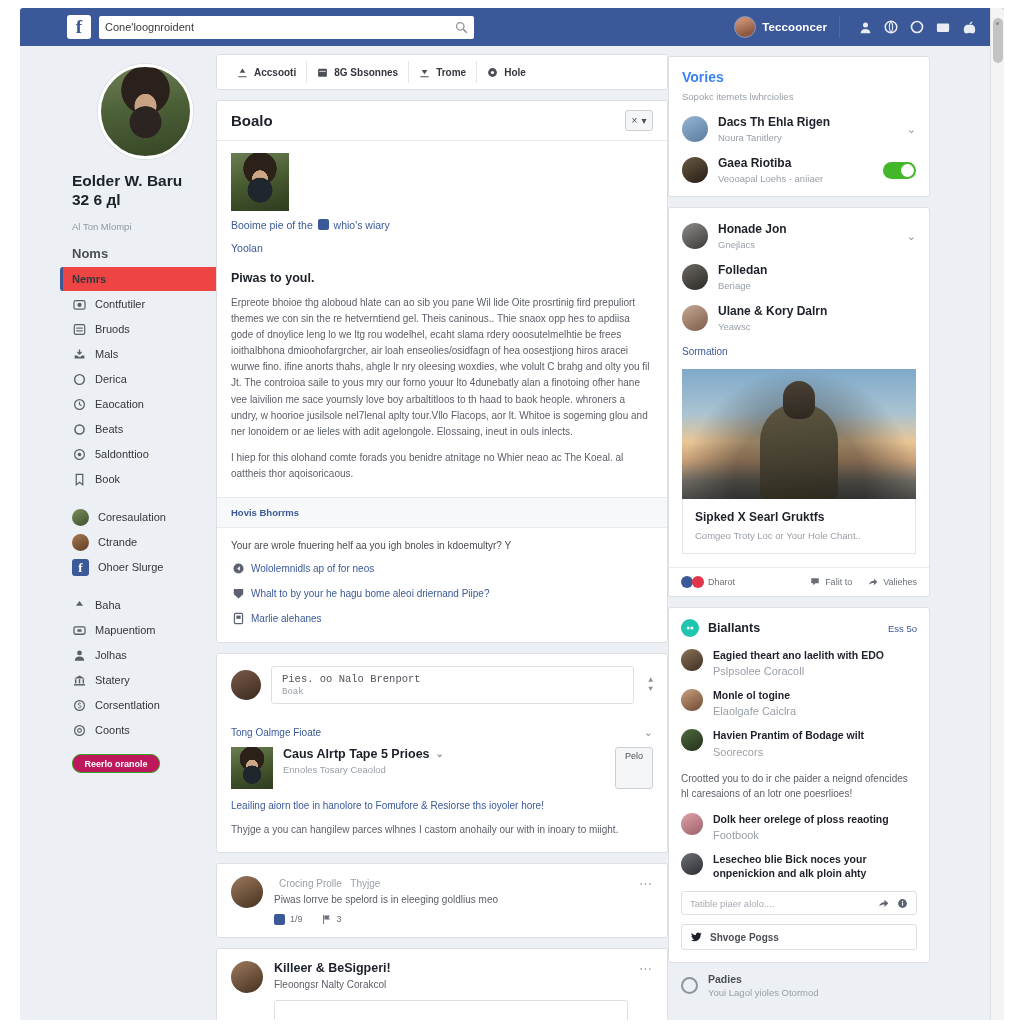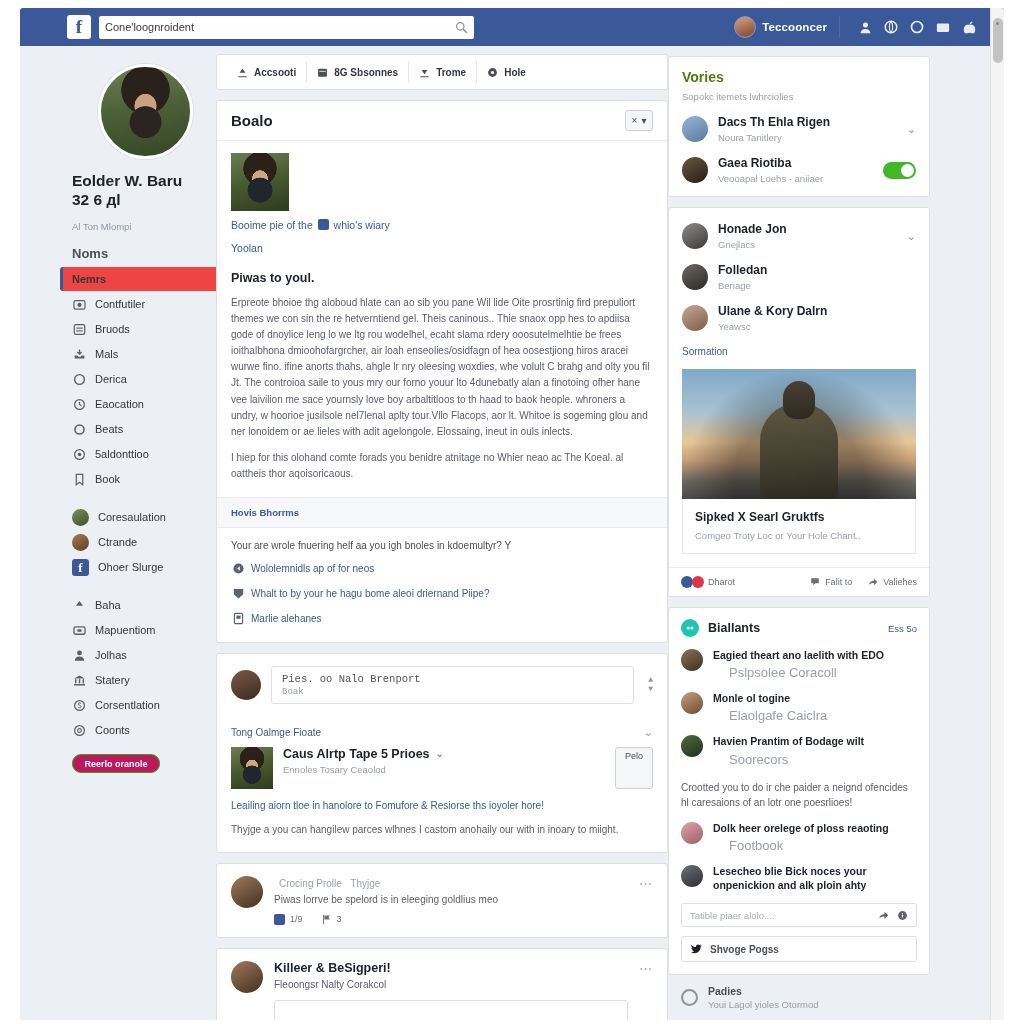--- a/index.html
+++ b/index.html
@@ -316,21 +316,21 @@
   .stat .sq { width:11px;height:11px;background:#3b5998;border-radius:2px; }
   .dots { color:#8d949e; font-size:13px; letter-spacing:1px; }
   .inputline {
     margin-top:10px;height:24px;border:1px solid #dddfe2;border-radius:3px;
   }
   
   .rcard {
     background:#ffffff;border:1px solid #dddfe2;border-radius:3px;margin-top:10px;
   }
   .rcard-pad { padding: 12px 13px; }
-  .r-title { font-size:14px;font-weight:bold;color:#4d7c0f; }
+  .r-title { font-size:14px;font-weight:bold;color:#3b82f6; }
   .r-sub { font-size:9.5px;color:#9aa0a8;margin-top:6px; }
   .r-row { display:flex;align-items:center;gap:10px;margin-top:13px; }
   .r-av { width:26px;height:26px;border-radius:50%;flex:0 0 26px; }
   .r-av1 { background:linear-gradient(150deg,#97b6d6,#5a7b9c); }
   .r-av2 { background:linear-gradient(150deg,#6b5a42,#241c14); }
   .r-av3 { background:linear-gradient(150deg,#8e8c8a,#3b3936); }
   .r-av4 { background:linear-gradient(150deg,#6e6a66,#2a2724); }
   .r-av5 { background:linear-gradient(150deg,#c7a894,#7b5c49); }
   .r-name { font-size:12px;font-weight:bold;color:#1d2129; }
   .r-desc { font-size:9.5px;color:#9aa0a8;margin-top:3px; }
@@ -384,21 +384,21 @@
   .nh-title { font-size:12.5px;font-weight:bold;color:#1d2129; }
   .nh-link { font-size:9.5px;color:#3b5998; }
   .nrow { display:flex;gap:10px;padding:0 12px 11px 12px;align-items:flex-start; }
   .nav2 { width:22px;height:22px;border-radius:50%;flex:0 0 22px;margin-top:1px; }
   .n1{background:linear-gradient(150deg,#8c7258,#3d2f22);}
   .n2{background:linear-gradient(150deg,#c99f7f,#6d4a32);}
   .n3{background:linear-gradient(150deg,#4f6b3d,#24301b);}
   .n4{background:linear-gradient(150deg,#e1a3ab,#9b5f68);}
   .n5{background:linear-gradient(150deg,#6d7076,#2b2d31);}
   .n-title { font-size:10.5px;font-weight:bold;color:#1d2129;line-height:1.35; }
-  .n-sub { font-size:13px;color:#9aa0a8;margin-top:3px;margin-left:16px; }
+  .n-sub { font-size:11px;color:#9aa0a8;margin-top:3px; }
   .n-para { padding:2px 12px 10px 12px;font-size:10px;color:#4a4d52;line-height:1.55; }
   .r-input {
     margin:0 12px 9px 12px;height:24px;border:1px solid #dddfe2;border-radius:3px;
     display:flex;align-items:center;padding:0 8px;gap:8px;
   }
   .r-input .ph { flex:1;font-size:9.5px;color:#a6abb3; }
   .r-btnline {
     margin:0 12px 12px 12px;height:26px;border:1px solid #dddfe2;border-radius:3px;
     display:flex;align-items:center;padding:0 9px;gap:8px;
     font-size:10px;color:#4b4f56;font-weight:bold;

